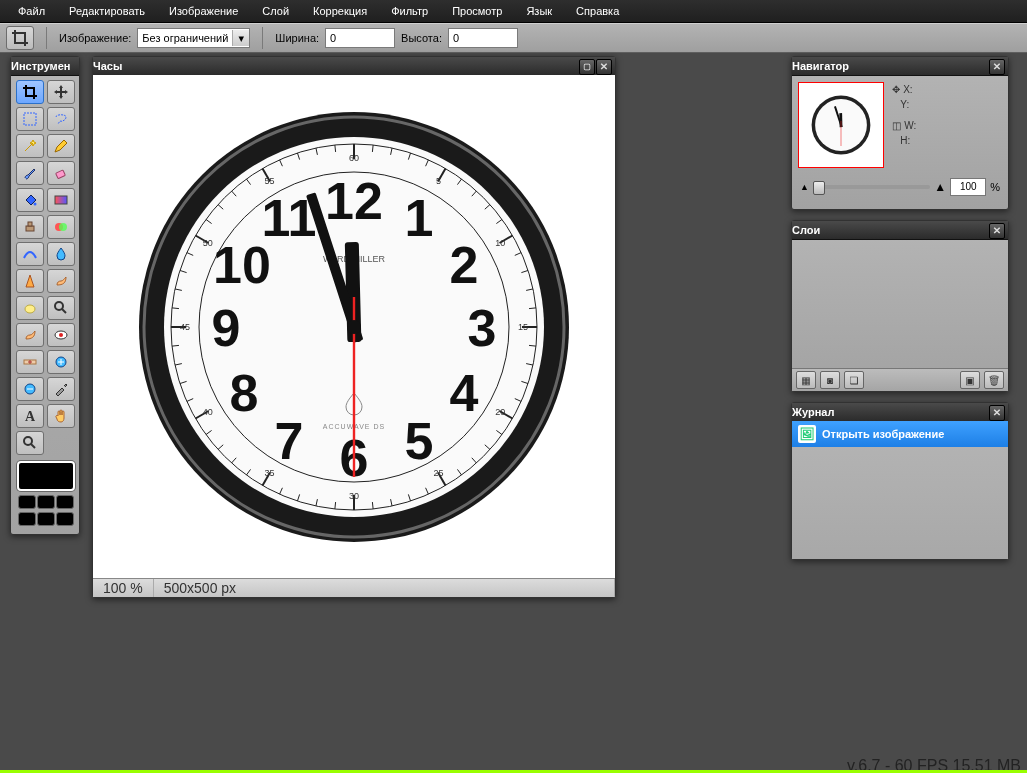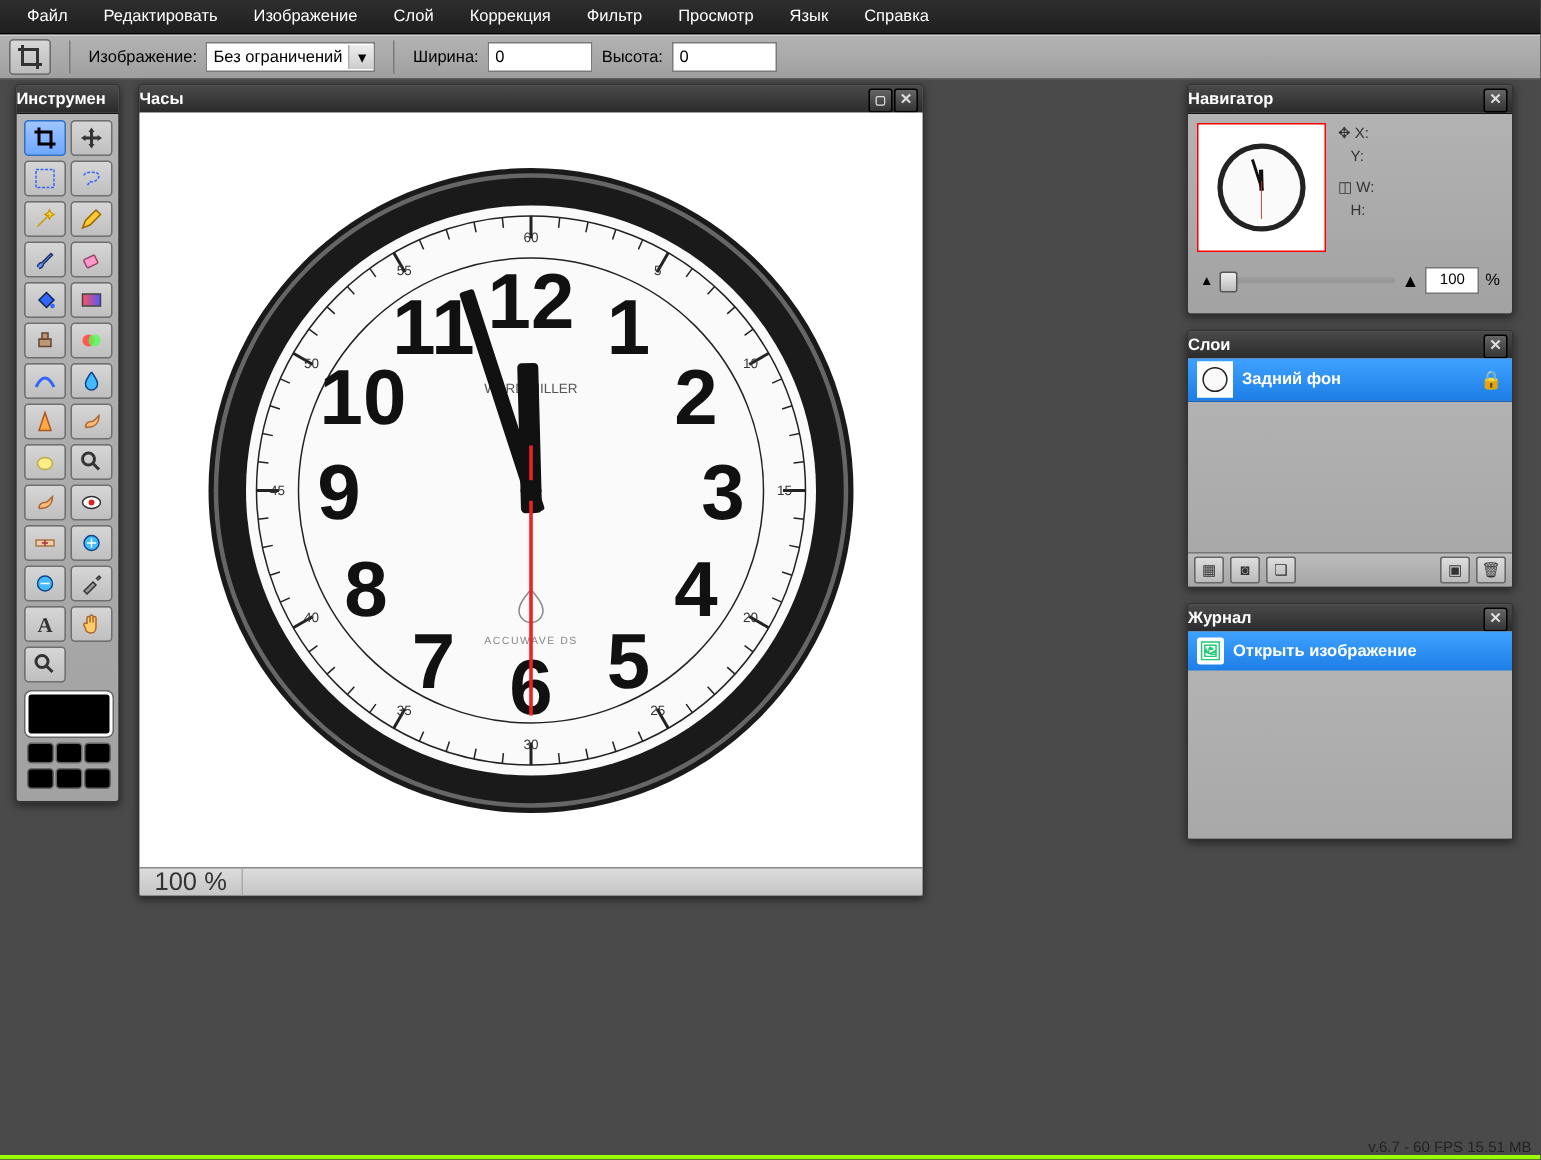--- a/index.html
+++ b/index.html
@@ -29,21 +29,21 @@
   .toolgrid{display:grid;grid-template-columns:28px 28px;gap:3px;padding:4px 4px 2px 4px;justify-content:center}
   .toolbtn{width:28px;height:24px;background:linear-gradient(#d6d6d6,#bfbfbf);border:1px solid #6f6f6f;border-radius:3px;display:flex;align-items:center;justify-content:center;box-sizing:border-box}
   .toolbtn.active{background:linear-gradient(#9fc5ff,#6da7ff);border-color:#2b70c9}
   .swatches{margin:4px 6px 2px 6px;}
   .swatches .big{width:54px;height:26px;background:#000;border:2px solid #fff;border-radius:4px;box-shadow:0 0 0 1px #666}
   .swatches .row{display:grid;grid-template-columns:repeat(3,16px);gap:3px;margin-top:4px;justify-content:center}
   .swatches .row div{width:16px;height:12px;background:#000;border:1px solid #666;border-radius:3px}
   
   .docwin{left:92px;top:4px;width:522px;height:540px}
   .docwin .canvaswrap{position:absolute;top:18px;left:0;right:0;bottom:18px;background:#fff;display:flex;align-items:center;justify-content:center;overflow:hidden}
-  .docwin .statusbar{position:absolute;bottom:0;left:0;right:0;height:18px;background:linear-gradient(#dcdcdc,#c5c5c5);border-top:1px solid #888;display:flex;align-items:center;font-size:17px;color:#333}
+  .docwin .statusbar{position:absolute;bottom:0;left:0;right:0;height:18px;background:linear-gradient(#dcdcdc,#c5c5c5);border-top:1px solid #888;display:flex;align-items:center;font-size:14px;color:#333}
   .docwin .statusbar .cell{padding:0 10px;border-right:1px solid #aaa;height:100%;display:flex;align-items:center}
   
   .clock-svg{width:500px;height:500px}
   
   .navpanel{right:18px;top:4px;width:216px;height:152px}
   .navbody{padding:6px;display:flex;gap:8px}
   .navthumb{width:84px;height:84px;border:1px solid red;background:#fff;display:flex;align-items:center;justify-content:center}
   .navinfo{font-size:10px;color:#333;line-height:15px}
   .navslider{display:flex;align-items:center;gap:4px;padding:4px 8px 6px 8px}
   .navslider .track{flex:1;height:4px;background:#999;border-radius:2px;position:relative}
@@ -57,21 +57,21 @@
   .layerrow .lock{margin-left:auto;font-size:12px}
   .panelfoot{position:absolute;bottom:0;left:0;right:0;height:22px;background:linear-gradient(#bcbcbc,#a5a5a5);border-top:1px solid #777;display:flex;align-items:center;padding:0 4px;gap:4px}
   .footbtn{width:18px;height:16px;background:linear-gradient(#ddd,#bbb);border:1px solid #666;border-radius:2px;display:flex;align-items:center;justify-content:center;font-size:10px;color:#333}
   .panelfoot .spacer{flex:1}
   
   .histpanel{right:18px;top:350px;width:216px;height:156px}
   .histpanel .body{position:absolute;top:18px;left:0;right:0;bottom:0;background:linear-gradient(#b5b5b5,#a8a8a8)}
   .histrow{height:26px;background:linear-gradient(#3fa1ff,#1d7fe6);color:#fff;display:flex;align-items:center;gap:6px;padding:0 6px;font-weight:bold}
   .histrow .hicn{width:18px;height:18px;background:#fff;border-radius:2px;display:flex;align-items:center;justify-content:center;color:#2c7;font-size:12px}
   
-  .appstatus{position:absolute;bottom:0;right:6px;height:15px;line-height:15px;font-size:10px;color:#222}
+  .appstatus{position:absolute;bottom:0;right:6px;height:15px;line-height:15px;font-size:16px;color:#222}
   .lime{position:absolute;left:0;bottom:0;width:1027px;height:3px;background:#9f0}
   svg{display:block}
 </style>
 </head>
 <body>
 
 <div class="app">
 
   <div class="menubar">
     <div class="item">Файл</div>
@@ -397,20 +397,21 @@
             <g transform="rotate(180)">
                 <rect x="-1.2" y="-150" width="2.4" height="180" fill="#e22"></rect>
                 <circle r="6" fill="#e22"></circle>
               </g>
             <circle r="7" fill="#111"></circle>
           </g>
         </svg>
       </div>
       <div class="statusbar">
         <div class="cell">100 %</div>
+        <div class="cell" style="flex:1">500x500 px</div>
       </div>
     </div>
 
     <div class="panel navpanel">
       <div class="titlebar">
         <span>Навигатор</span>
         <div class="close">✕</div>
       </div>
       <div class="navbody">
         <div class="navthumb">
@@ -444,32 +445,20 @@
         <div class="zoombox">100</div>
         <span>%</span>
       </div>
     </div>
 
     <div class="panel layerspanel">
       <div class="titlebar">
         <span>Слои</span>
         <div class="close">✕</div>
       </div>
-      <div class="body">
-        <div class="layerrow">
-          <div class="thumb">
-            <svg width="20" height="20" viewBox="0 0 500 500">
-                <circle cx="250" cy="250" r="210" fill="#222"></circle>
-                <circle cx="250" cy="250" r="185" fill="#fafafa"></circle>
-              </svg>
-          </div>
-          <span style="font-weight:bold">Задний фон</span>
-          <span class="lock">🔒</span>
-        </div>
-      </div>
       <div class="panelfoot">
         <div class="footbtn">▦</div>
         <div class="footbtn">◙</div>
         <div class="footbtn">❏</div>
         <div class="spacer"></div>
         <div class="footbtn">▣</div>
         <div class="footbtn">🗑</div>
       </div>
     </div>
 

